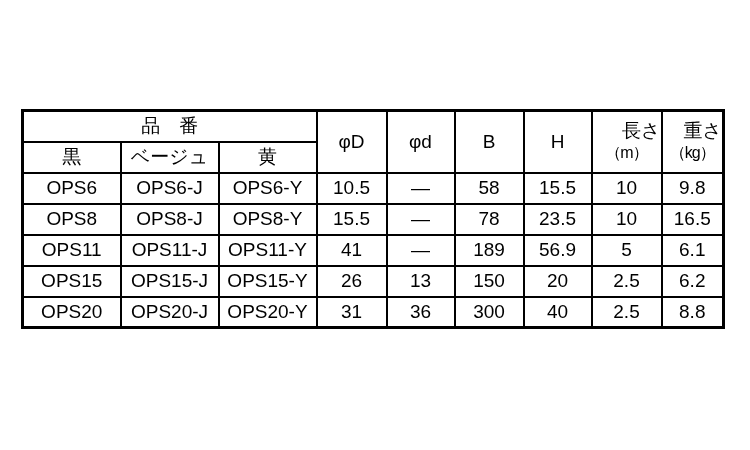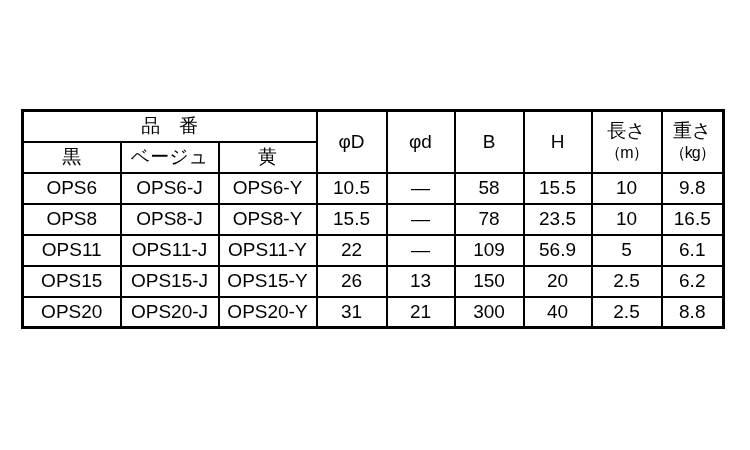--- a/index.html
+++ b/index.html
@@ -44,20 +44,21 @@
   table.spec th.two-line {
     line-height: 22px;
   }
   table.spec th .unit {
     display: block;
     font-size: 16px;
     letter-spacing: -1px;
   }
   table.spec th .lbl {
     display: block;
+    text-align: right;
   }
 </style>
 </head>
 <body>
 
 <div class="spec-table-wrap">
   <table class="spec">
     <colgroup>
       <col style="width:98px">
       <col style="width:98px">
@@ -109,44 +110,44 @@
       <td>—</td>
       <td>78</td>
       <td>23.5</td>
       <td>10</td>
       <td>16.5</td>
     </tr>
     <tr>
       <td>OPS11</td>
       <td>OPS11-J</td>
       <td>OPS11-Y</td>
-      <td>22</td>
+      <td>41</td>
       <td>—</td>
-      <td>109</td>
+      <td>189</td>
       <td>56.9</td>
       <td>5</td>
       <td>6.1</td>
     </tr>
     <tr>
       <td>OPS15</td>
       <td>OPS15-J</td>
       <td>OPS15-Y</td>
       <td>26</td>
       <td>13</td>
       <td>150</td>
       <td>20</td>
       <td>2.5</td>
       <td>6.2</td>
     </tr>
     <tr>
       <td>OPS20</td>
       <td>OPS20-J</td>
       <td>OPS20-Y</td>
       <td>31</td>
-      <td>21</td>
+      <td>36</td>
       <td>300</td>
       <td>40</td>
       <td>2.5</td>
       <td>8.8</td>
     </tr>
   </tbody>
     </table>
 </div>
 
 </body></html>

